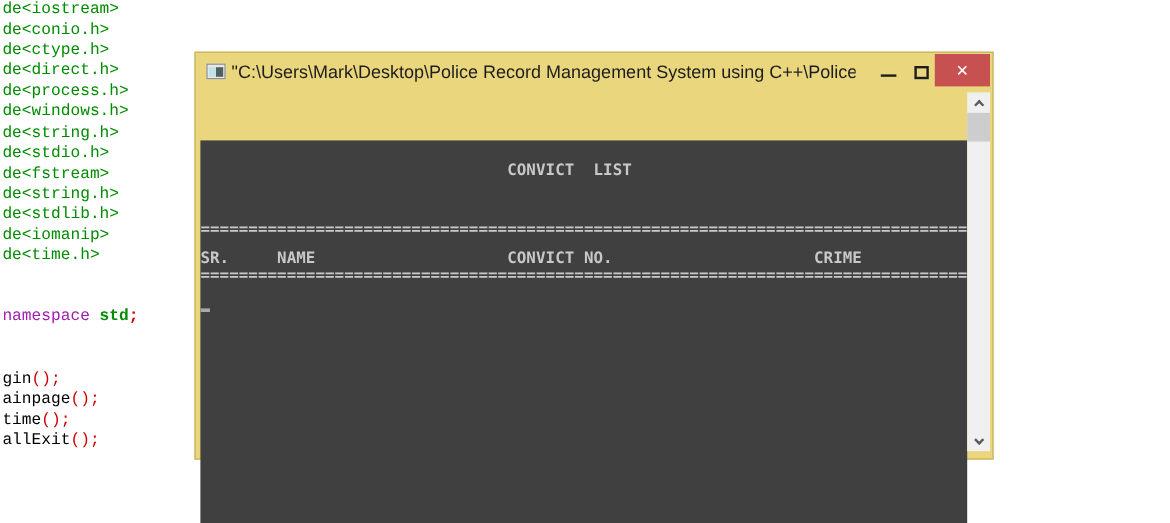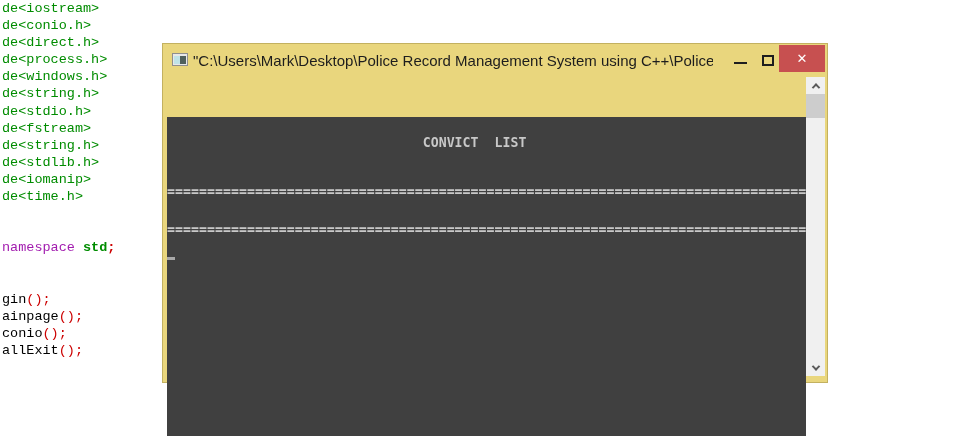--- a/index.html
+++ b/index.html
@@ -81,38 +81,39 @@
   .thumb { position:absolute; left:0px; top:17px; width:19px; height:24px; background:#cdcdcd; }
 </style>
 </head>
 <body>
 
 <div class="canvas">
 
   <div class="editor">
     <div class="code-line tok-include">de&lt;iostream&gt;</div>
     <div class="code-line tok-include">de&lt;conio.h&gt;</div>
+    <div class="code-line tok-include">de&lt;ctype.h&gt;</div>
     <div class="code-line tok-include">de&lt;direct.h&gt;</div>
     <div class="code-line tok-include">de&lt;process.h&gt;</div>
     <div class="code-line tok-include">de&lt;windows.h&gt;</div>
     <div class="code-line tok-include">de&lt;string.h&gt;</div>
     <div class="code-line tok-include">de&lt;stdio.h&gt;</div>
     <div class="code-line tok-include">de&lt;fstream&gt;</div>
     <div class="code-line tok-include">de&lt;string.h&gt;</div>
     <div class="code-line tok-include">de&lt;stdlib.h&gt;</div>
     <div class="code-line tok-include">de&lt;iomanip&gt;</div>
     <div class="code-line tok-include">de&lt;time.h&gt;</div>
     <div class="code-line"></div>
     <div class="code-line"></div>
     <div class="code-line"><span class="tok-keyword">namespace </span><span class="tok-type">std</span><span class="tok-punct-b">;</span></div>
     <div class="code-line"></div>
     <div class="code-line"></div>
     <div class="code-line"><span class="tok-plain">gin</span><span class="tok-punct">();</span></div>
     <div class="code-line"><span class="tok-plain">ainpage</span><span class="tok-punct">();</span></div>
-    <div class="code-line"><span class="tok-plain">conio</span><span class="tok-punct">();</span></div>
+    <div class="code-line"><span class="tok-plain">time</span><span class="tok-punct">();</span></div>
     <div class="code-line"><span class="tok-plain">allExit</span><span class="tok-punct">();</span></div>
   </div>
 
   <div class="window">
 
     <div class="titlebar">
       <span class="app-icon">
         <span class="pane-l"></span>
         <span class="pane-r"></span>
       </span>
@@ -122,20 +123,21 @@
         </span>
       <span class="btn-max">
           <span class="square"></span>
         </span>
       <span class="btn-close"><span>✕</span></span>
     </div>
 
     <div class="console-area">
       <div class="cline" style="top:18px">                                CONVICT  LIST</div>
       <div class="cline" style="top:67px">================================================================================</div>
+      <div class="cline" style="top:91px">SR.     NAME                    CONVICT NO.                     CRIME</div>
       <div class="cline" style="top:105px">================================================================================</div>
       <div class="cursor"></div>
     </div>
 
     <div class="scrollbar">
       <div class="scroll-btn scroll-up">
           <span class="chev up"></span>
         </div>
       <div class="thumb"></div>
       <div class="scroll-btn scroll-down">

